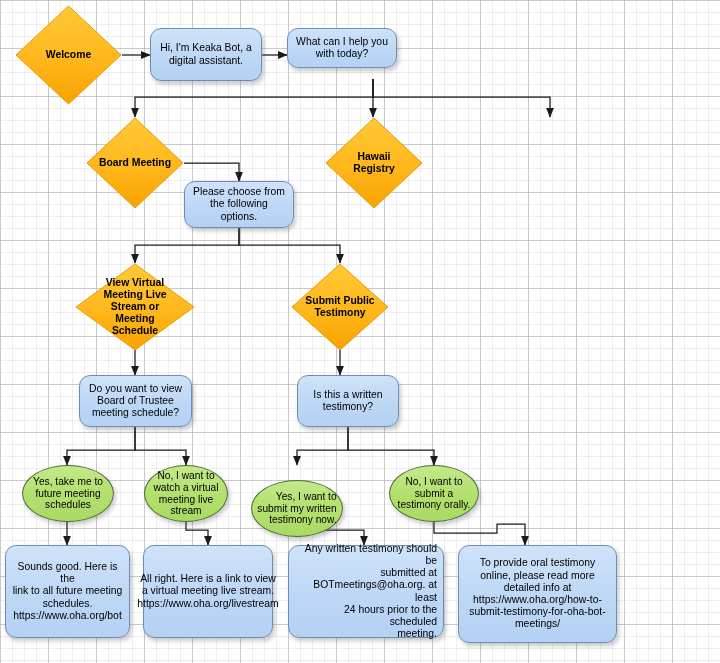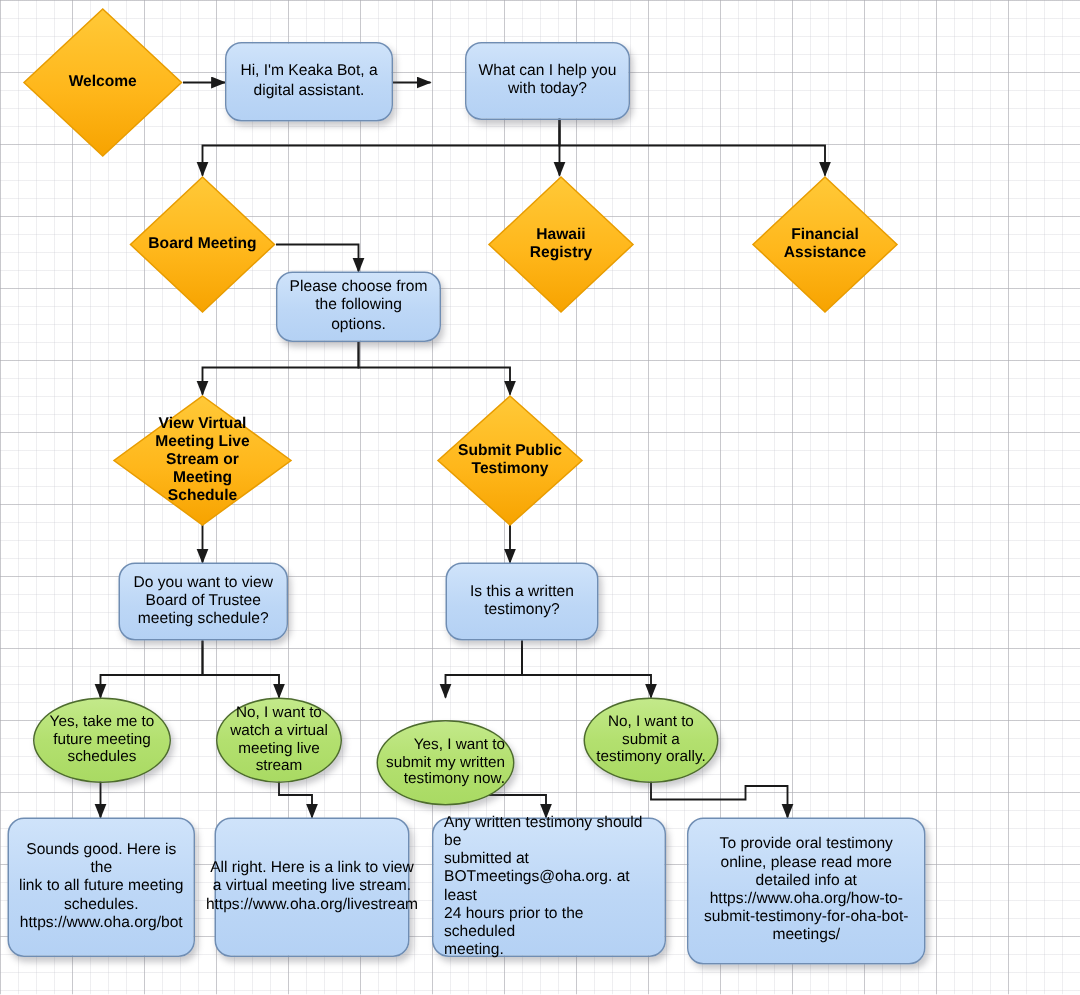--- a/index.html
+++ b/index.html
@@ -142,46 +142,39 @@
       <polygon points="53.5,1 106,50 53.5,99 1,50" fill="url(#gold1)" stroke="#E89C00" stroke-width="1"></polygon>
     </svg>
     <span class="dlabel">Welcome</span>
   </div>
 
   <div class="node box" style="left:150px; top:28px; width:112px; height:53px;">
     <span>Hi, I'm Keaka Bot, a
 digital assistant.</span>
   </div>
 
-  <div class="node box" style="left:287px; top:28px; width:110px; height:52px;margin-left:23px;">
+  <div class="node box" style="left:287px; top:28px; width:110px; height:40px;">
     <span>What can I help you
 with today?</span>
   </div>
 
   <div class="node diamond" style="left:86px; top:117px; width:98px; height:92px;">
     <svg class="dshape" viewBox="0 0 98 92" preserveAspectRatio="none">
       <polygon points="49,1 97,46 49,91 1,46" fill="url(#gold1)" stroke="#E89C00" stroke-width="1"></polygon>
     </svg>
     <span class="dlabel">Board Meeting</span>
   </div>
 
   <div class="node diamond" style="left:325px; top:117px; width:98px; height:92px;">
     <svg class="dshape" viewBox="0 0 98 92" preserveAspectRatio="none">
       <polygon points="49,1 97,46 49,91 1,46" fill="url(#gold1)" stroke="#E89C00" stroke-width="1"></polygon>
     </svg>
     <span class="dlabel">Hawaii Registry</span>
   </div>
 
-  <div class="node diamond" style="left:501px; top:117px; width:98px; height:92px;">
-    <svg class="dshape" viewBox="0 0 98 92" preserveAspectRatio="none">
-      <polygon points="49,1 97,46 49,91 1,46" fill="url(#gold1)" stroke="#E89C00" stroke-width="1"></polygon>
-    </svg>
-    <span class="dlabel">Financial
-Assistance</span>
-  </div>
 
   <div class="node box" style="left:184px; top:181px; width:110px; height:47px;">
     <span>Please choose from
 the following options.</span>
   </div>
 
   <div class="node diamond" style="left:75px; top:263px; width:120px; height:88px;">
     <svg class="dshape" viewBox="0 0 120 88" preserveAspectRatio="none">
       <polygon points="60,1 119,44 60,87 1,44" fill="url(#gold1)" stroke="#E89C00" stroke-width="1"></polygon>
     </svg>
@@ -243,21 +236,21 @@
 https://www.oha.org/bot</span>
   </div>
 
   <div class="node box" style="left:143px; top:545px; width:130px; height:93px;">
     <span>All right.  Here is a link to view
 a virtual meeting live stream.
 https://www.oha.org/livestream</span>
   </div>
 
   <div class="node box align-left" style="left:288px; top:545px; width:156px; height:93px; padding-left:7px;">
-    <span style="text-align:left;">Any written testimony should be
+    <span style="text-align:right;">Any written testimony should be
 submitted at
 BOTmeetings@oha.org. at least
 24 hours prior to the scheduled
 meeting.</span>
   </div>
 
   <div class="node box" style="left:458px; top:545px; width:159px; height:98px;">
     <span>To provide oral testimony
 online, please read more
 detailed info at

